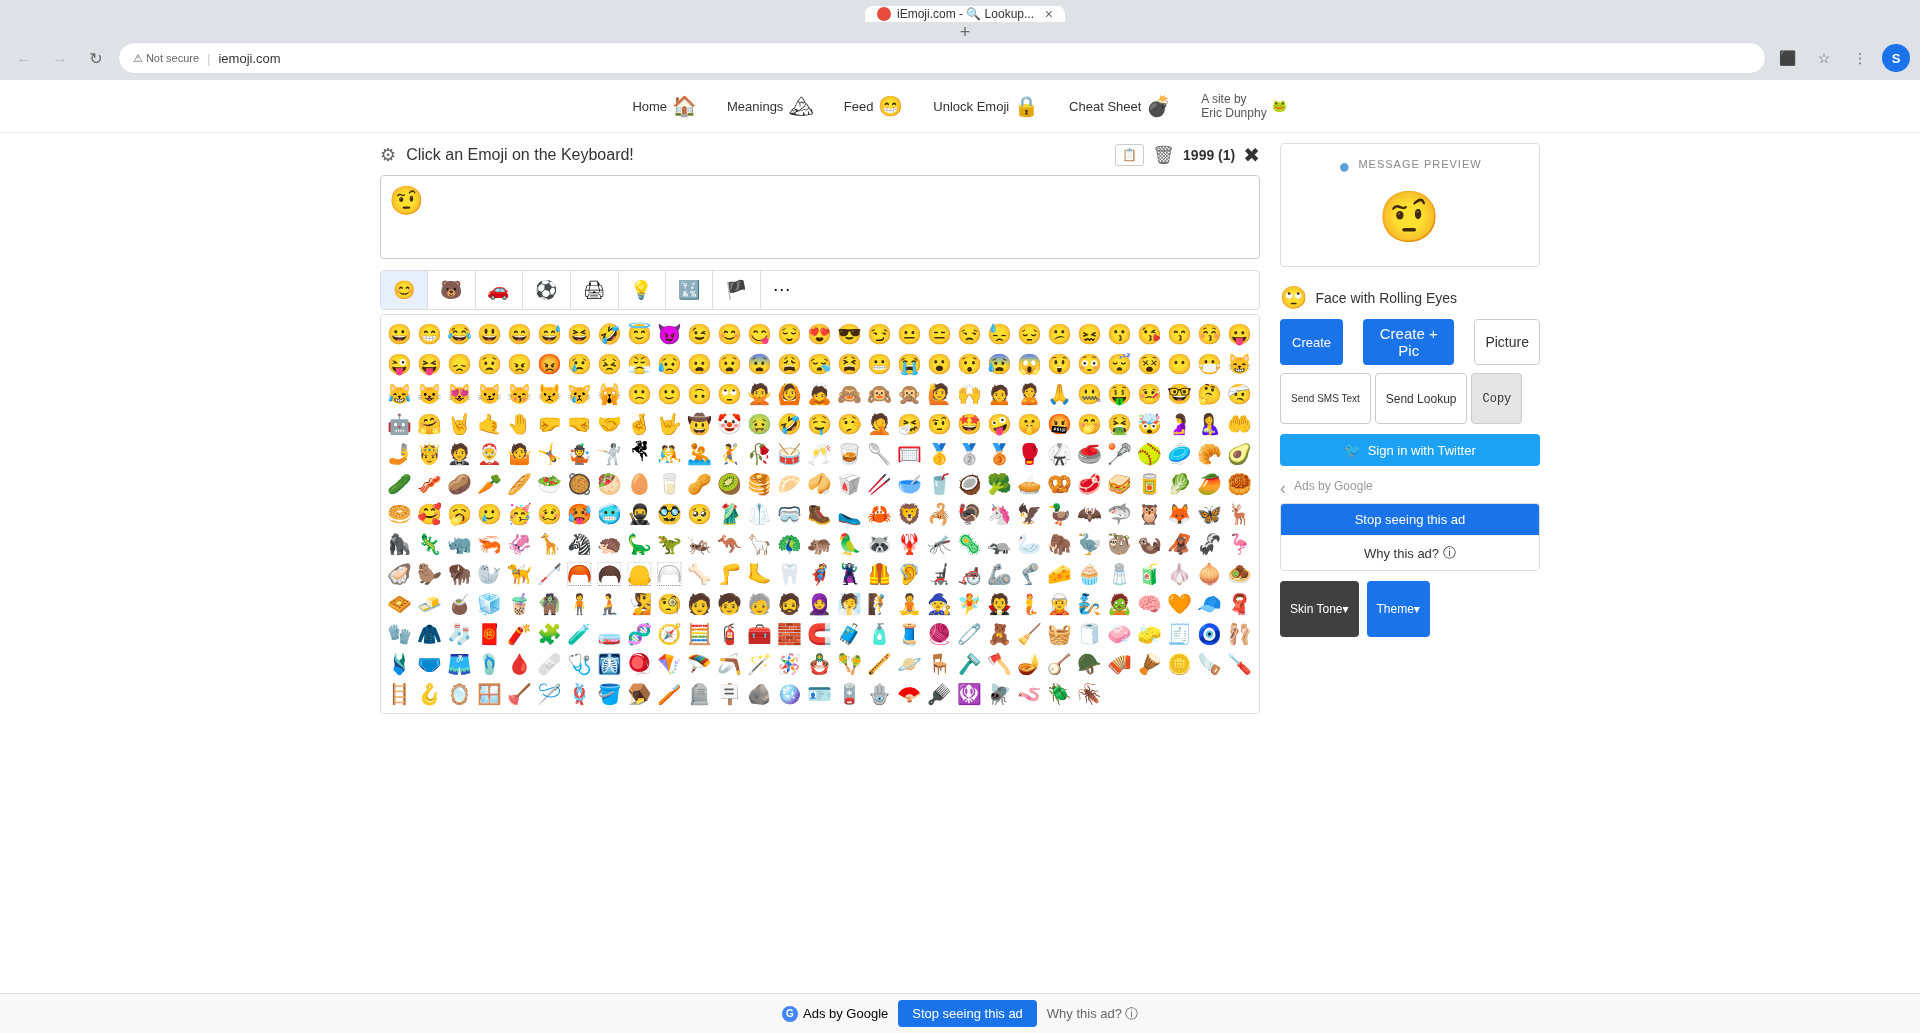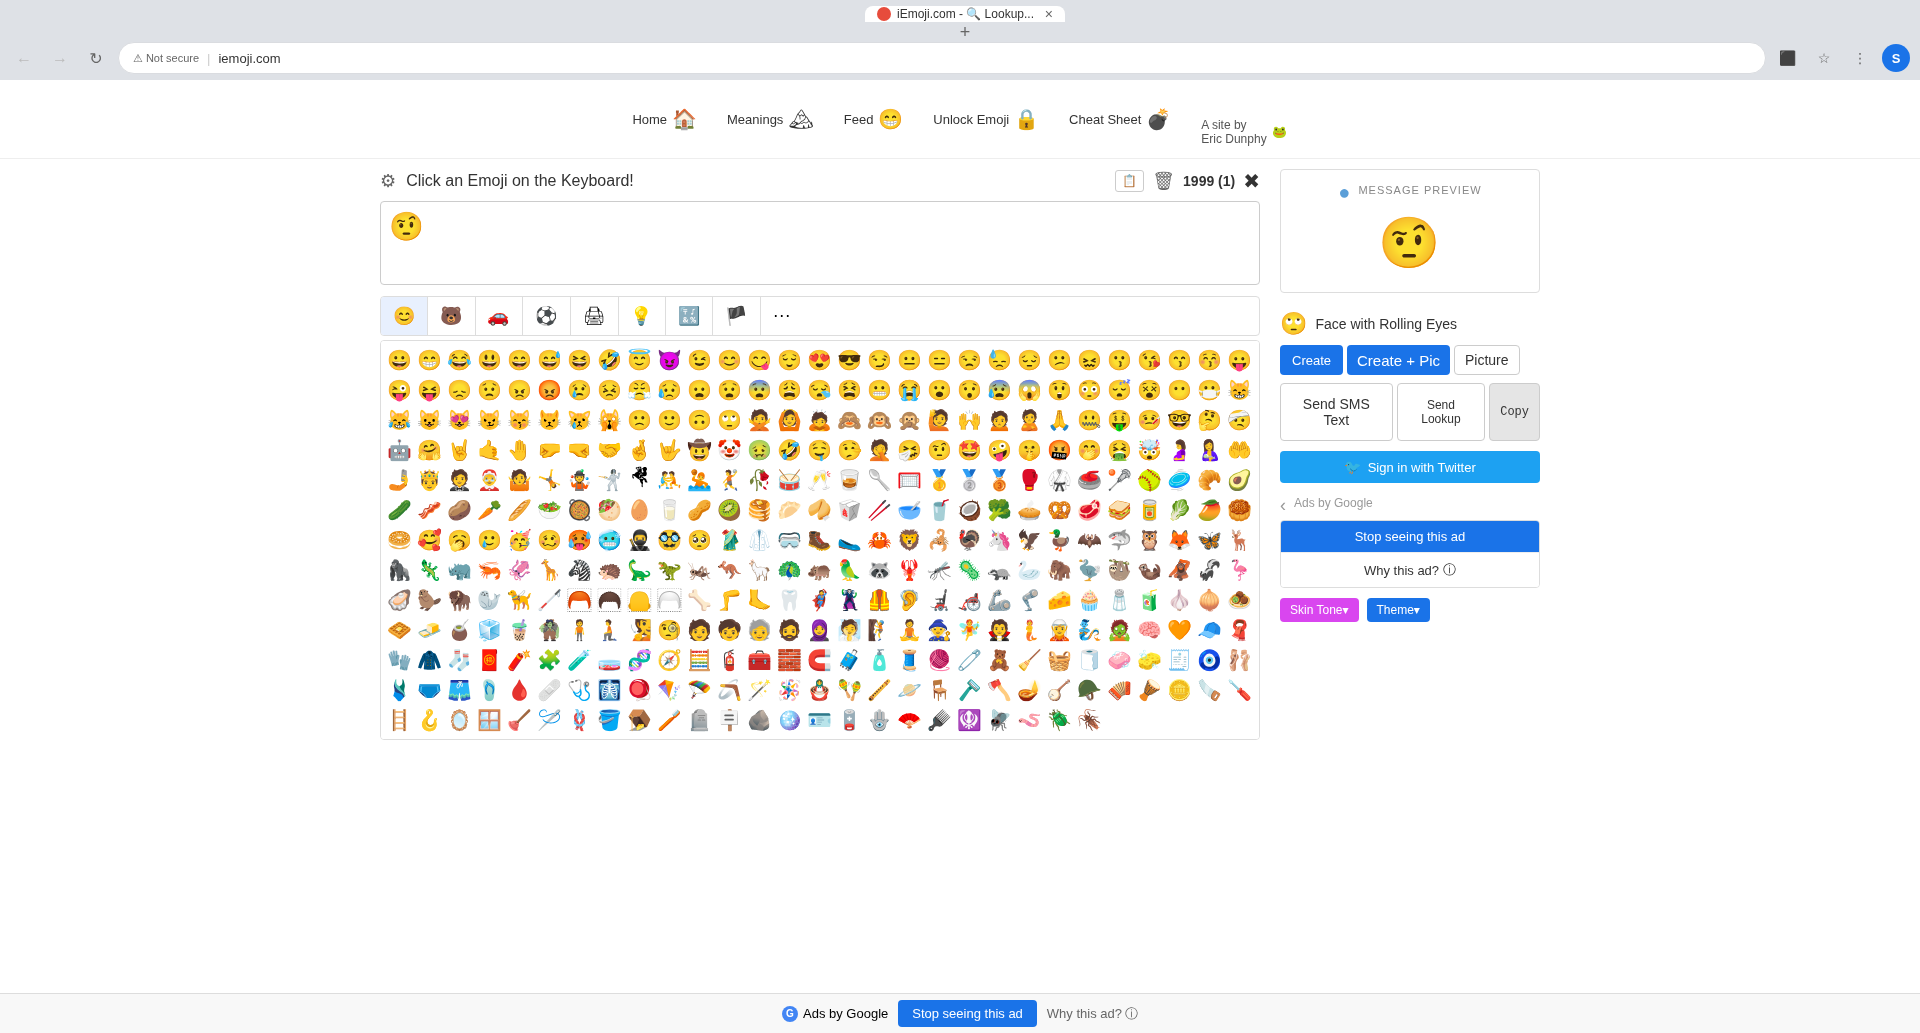--- a/index.html
+++ b/index.html
@@ -23,21 +23,21 @@
     .url-action-btn { width: 28px; height: 28px; display: flex; align-items: center; justify-content: center; border-radius: 50%; color: #666; font-size: 14px; cursor: pointer; }
     .profile-btn { width: 28px; height: 28px; background: #1a73e8; border-radius: 50%; display: flex; align-items: center; justify-content: center; color: white; font-size: 13px; font-weight: bold; }
 
     
     .page { background: white; min-height: calc(1033px - 80px); }
 
     
     .site-nav { display: flex; justify-content: center; align-items: center; gap: 30px; padding: 12px 20px; border-bottom: 1px solid #eee; background: white; }
     .nav-item { display: flex; align-items: center; gap: 5px; text-decoration: none; color: #333; font-size: 13px; cursor: pointer; }
     .nav-emoji { font-size: 20px; }
-    .nav-site-by { display: flex; align-items: center; gap: 6px; font-size: 12px; color: #555; margin-top: 26px; }
+    .nav-site-by { display: flex; align-items: center; gap: 6px; font-size: 12px; color: #555; }
 
     
     .main-layout { display: flex; gap: 0; padding: 10px 20px; max-width: 1200px; margin: 0 auto; }
     .emoji-section { flex: 1; }
     .sidebar { width: 280px; padding-left: 20px; }
 
     
     .toolbar-area { display: flex; align-items: center; gap: 10px; margin-bottom: 8px; }
     .settings-icon { font-size: 18px; color: #666; cursor: pointer; }
     .instruction { font-size: 16px; color: #333; }
@@ -59,39 +59,39 @@
     
     .emoji-grid-container { border: 1px solid #ddd; border-radius: 4px; overflow: hidden; }
     .emoji-grid { display: flex; flex-wrap: wrap; padding: 4px; background: white; max-height: 520px; overflow-y: auto; }
     .emoji-cell { width: 30px; height: 30px; display: flex; align-items: center; justify-content: center; font-size: 20px; cursor: pointer; border-radius: 3px; }
 
     
     .message-preview-label { font-size: 11px; color: #888; letter-spacing: 1px; text-transform: uppercase; margin-bottom: 8px; margin-top: 4px; }
     .preview-emoji-large { font-size: 50px; text-align: center; display: block; margin: 10px auto; }
     .preview-box { border: 1px solid #ddd; border-radius: 4px; padding: 10px; margin-bottom: 10px; background: white; text-align: center; }
 
-    .action-buttons { display: flex; gap: 4px; margin-bottom: 8px; }
+    .action-buttons { display: flex; gap: 20px; margin-bottom: 8px; }
     .btn-create { background: #1a73e8; color: white; border: none; padding: 6px 12px; border-radius: 4px; cursor: pointer; font-size: 13px; }
     .btn-create-pic { background: #1a73e8; color: white; border: none; padding: 6px 10px; border-radius: 4px; cursor: pointer; font-size: 15px; }
     .btn-picture { background: white; color: #333; border: 1px solid #ccc; padding: 6px 10px; border-radius: 4px; cursor: pointer; font-size: 14px; }
 
     .share-buttons { display: flex; gap: 4px; margin-bottom: 10px; }
-    .btn-sms { background: white; color: #333; border: 1px solid #ccc; padding: 12px 10px; border-radius: 4px; cursor: pointer; font-size: 14px; }
+    .btn-sms { background: white; color: #333; border: 1px solid #ccc; padding: 19px 10px; border-radius: 4px; cursor: pointer; font-size: 10px; }
     .btn-email { background: white; color: #333; border: 1px solid #ccc; padding: 5px 10px; border-radius: 4px; cursor: pointer; font-size: 12px; }
     .btn-copy { background: #e5e5e5; color: #333; border: 1px solid #ccc; padding: 1px 10px; border-radius: 4px; cursor: pointer; font-size: 12px; font-family: Liberation Mono, monospace; }
 
     .twitter-btn { background: #1da1f2; color: white; border: none; padding: 8px 16px; border-radius: 4px; cursor: pointer; font-size: 13px; display: flex; align-items: center; gap: 6px; width: 100%; justify-content: center; margin-bottom: 12px; }
 
     .ads-label { color: #999; font-size: 12px; text-align: center; margin-bottom: 6px; }
     .ads-box { border: 1px solid #ddd; border-radius: 4px; overflow: hidden; margin-bottom: 10px; }
     .btn-stop-ad { width: 100%; background: #1a73e8; color: white; border: none; padding: 8px; cursor: pointer; font-size: 13px; }
     .btn-why-ad { width: 100%; background: white; color: #333; border: none; padding: 8px; cursor: pointer; font-size: 13px; display: flex; align-items: center; justify-content: center; gap: 4px; border-top: 1px solid #eee; }
 
     .skin-theme-buttons { display: flex; gap: 8px; margin-top: 10px; }
-    .btn-skin { background: #d946ef; color: white; border: none; padding: 5px 10px; border-radius: 4px; cursor: pointer; font-size: 12px; display: flex; align-items: center; gap: 3px; }
+    .btn-skin { background: #404040; color: white; border: none; padding: 21px 10px; border-radius: 4px; cursor: pointer; font-size: 12px; display: flex; align-items: center; gap: 3px; }
     .btn-theme { background: #1a73e8; color: white; border: none; padding: 5px 10px; border-radius: 4px; cursor: pointer; font-size: 12px; display: flex; align-items: center; gap: 3px; }
 
     .emoji-name-row { display: flex; align-items: center; gap: 8px; padding: 8px 0; }
     .emoji-name-small { font-size: 22px; }
 
     
     .bottom-ad-bar { position: fixed; bottom: 0; left: 0; right: 0; background: #f8f8f8; border-top: 1px solid #ddd; padding: 6px 20px; display: flex; align-items: center; justify-content: center; gap: 10px; z-index: 100; }
     .btn-stop-ad-bottom { background: #1a73e8; color: white; border: none; padding: 6px 14px; border-radius: 4px; cursor: pointer; font-size: 13px; }
     .btn-why-ad-bottom { background: none; border: none; color: #666; cursor: pointer; font-size: 13px; display: flex; align-items: center; gap: 3px; }
 

